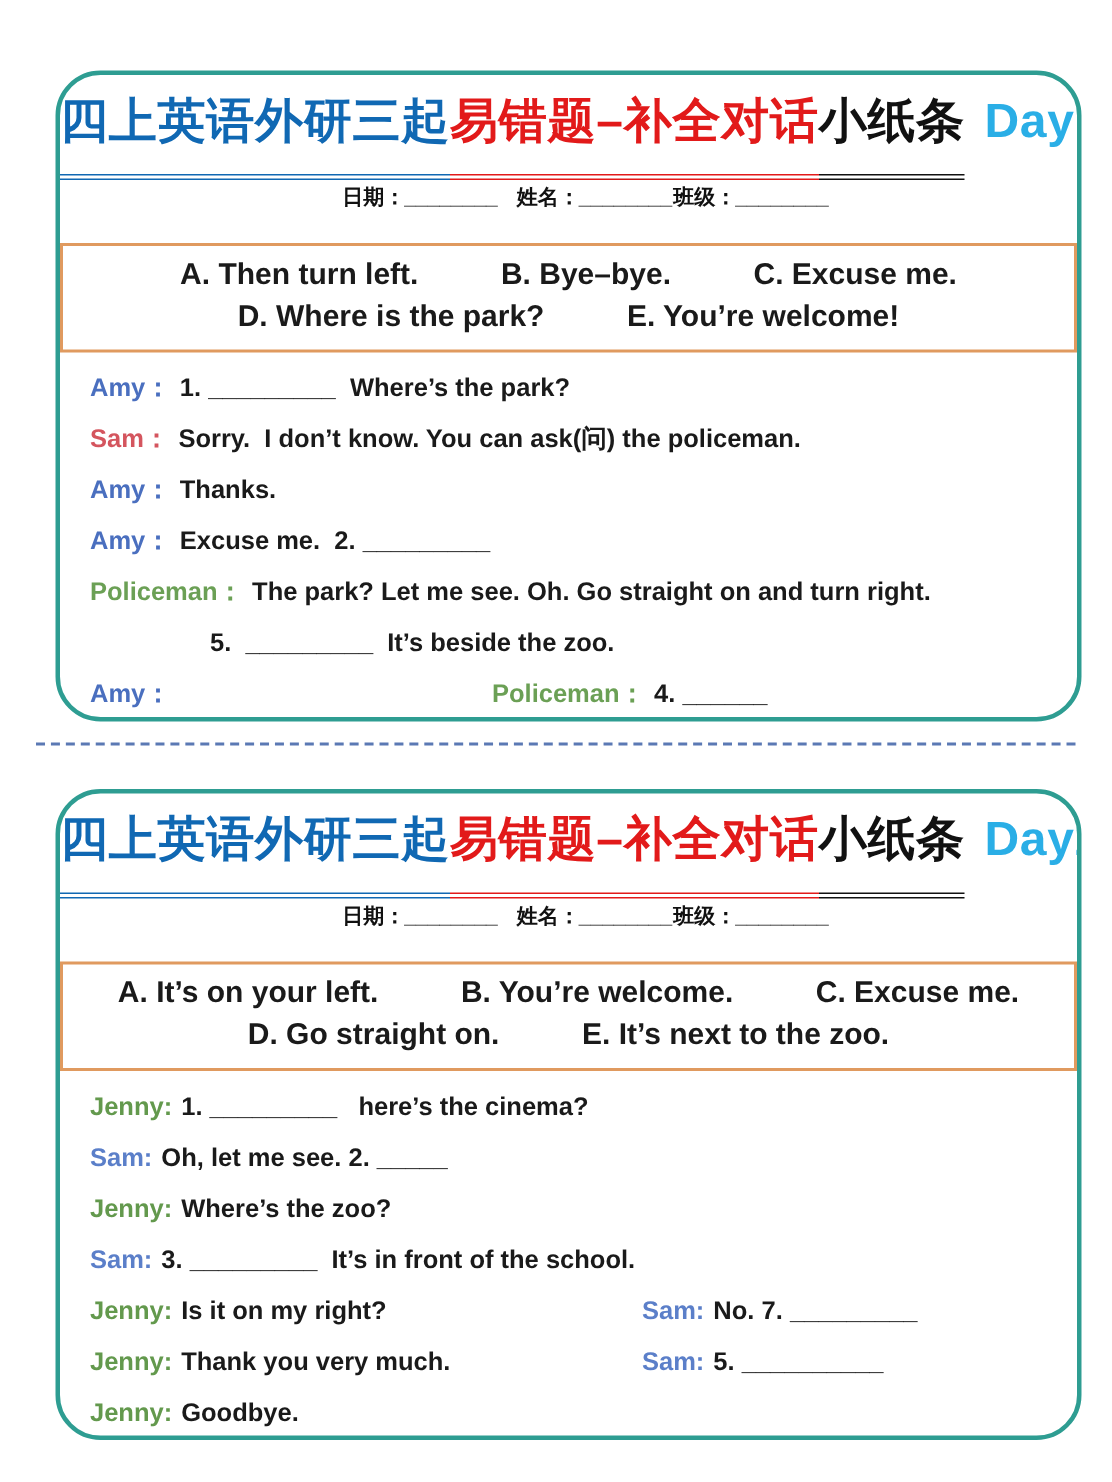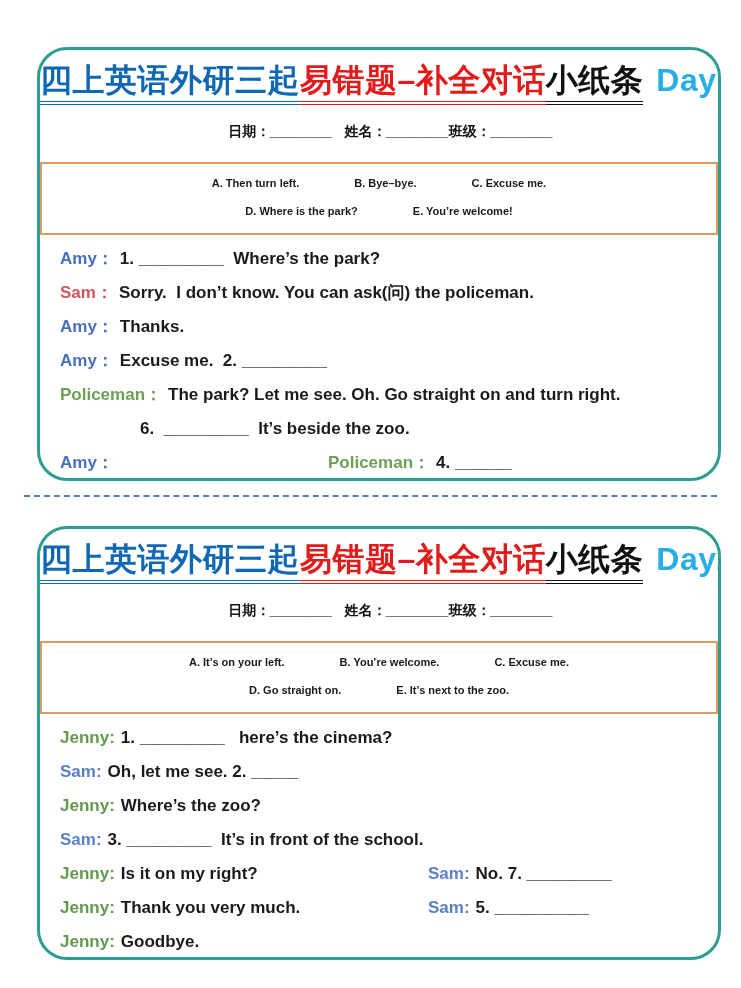--- a/index.html
+++ b/index.html
@@ -16,41 +16,41 @@
     border-radius:30px;background:#fff;box-sizing:border-box;overflow:hidden;
   }
   .panel.p0{top:47px}
   .panel.p1{top:526px}
 
   .title{
     margin:10px 0 5px;text-align:center;
     font-size:32px;font-weight:bold;line-height:1.3;letter-spacing:.5px;
     white-space:nowrap;
   }
-  .t-seg{padding-bottom:3px}
+  .t-seg{padding-bottom:18px}
   .t-blue{color:var(--c-title_blue,#1068b3);border-bottom:4px double var(--c-title_blue,#1068b3)}
   .t-red{color:var(--c-title_red,#e21a1a);border-bottom:4px double var(--c-title_red,#e21a1a)}
   .t-black{color:var(--c-title_black,#111);border-bottom:4px double var(--c-title_black,#111)}
   .t-day{color:var(--c-day,#2aaee6);margin-left:13px}
 
   .info-line{
     text-align:center;font-size:14px;font-weight:bold;color:#111;
     margin:0 0 5px;white-space:pre;
   }
   .info-line .blank{letter-spacing:0;font-style:italic;}
   .info-line .blank.b1{margin-right:12px}
 
   .options-box{
     width:100%;box-sizing:border-box;
     border:2px solid var(--c-options_border,#e09a5f);
     padding:5px 8px 8px;background:#fff;
   }
   .options-row{
     display:flex;justify-content:center;gap:55px;
-    font-size:11px;font-weight:bold;line-height:28px;white-space:pre;
+    font-size:20px;font-weight:bold;line-height:28px;white-space:pre;
   }
 
   .dialogue{padding:13px 10px 0 20px}
   .dlg-row{
     display:flex;align-items:baseline;
     font-size:17px;font-weight:bold;line-height:21px;margin-bottom:13px;
   }
   .dlg-row.indented{padding-left:80px}
   .dlg-seg{display:flex;align-items:center;box-sizing:border-box}
   .speaker{margin-right:6px;white-space:pre}
@@ -108,21 +108,21 @@
           </span>
         </div>
         <div class="dlg-row">
           <span class="dlg-seg">
             <span class="speaker role-policeman">Policeman：</span>
             <span class="dlg-text">The park? Let me see. Oh. Go straight on and turn right.</span>
           </span>
         </div>
         <div class="dlg-row indented">
           <span class="dlg-seg">
-            <span class="dlg-text">6.  _________  It’s beside the zoo.</span>
+            <span class="dlg-text">5.  _________  It’s beside the zoo.</span>
           </span>
         </div>
         <div class="dlg-row">
           <span class="dlg-seg" style="min-width: 268px;">
             <span class="speaker role-amy">Amy：</span>
           </span>
           <span class="dlg-seg">
             <span class="speaker role-policeman">Policeman：</span>
             <span class="dlg-text">4. ______</span>
           </span>

